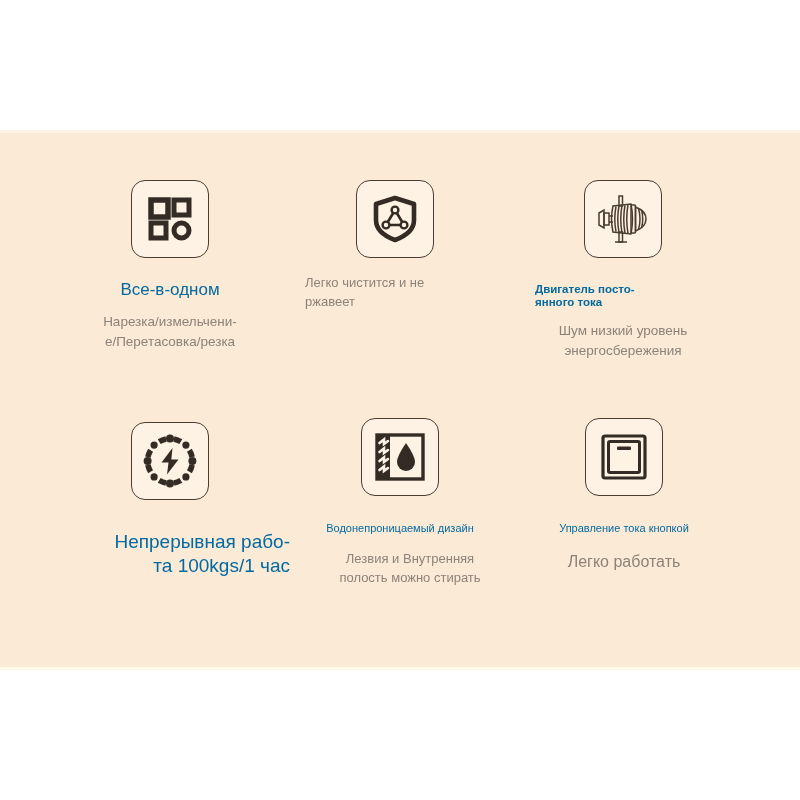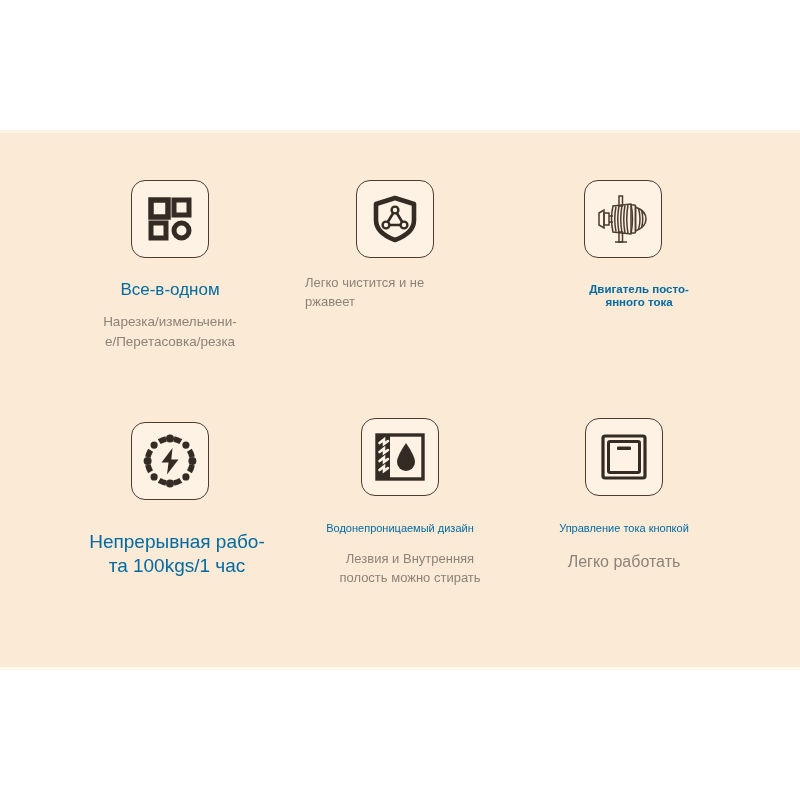--- a/index.html
+++ b/index.html
@@ -156,22 +156,24 @@
               <path d="M43.5 15.3 Q46.5 26 43.5 36.8"></path>
               <path d="M46.5 17 Q49 26 46.5 35"></path>
 
               <rect x="24" y="3" width="3.5" height="10"></rect>
 
               <rect x="24" y="39" width="3.5" height="10"></rect>
               <path d="M20 49 L32 49"></path>
             </g>
           </svg>
         </div>
-        <div class="title t-sm" style="margin-top:25px; text-align:center; padding-left:32px;">Двигатель посто-
+        <div class="title t-sm" style="margin-top:25px; text-align:left; padding-left:32px;">Двигатель посто-
 янного тока</div>
+        <div class="subtitle s-md" style="margin-top:12px;">Шум низкий уровень
+энергосбережения</div>
       </div>
 
       <div class="cell" style="left:50px; top:292px;">
         <div class="icon-box">
           <svg width="54" height="54" viewBox="0 0 54 54">
             <g fill="#332b24">
               <circle cx="27" cy="4.6" r="4"></circle>
               <circle cx="4.6" cy="27" r="4"></circle>
               <circle cx="49.4" cy="27" r="4"></circle>
               <circle cx="27" cy="49.4" r="4"></circle>
@@ -186,21 +188,21 @@
               <path d="M46.4 16.2 A22.4 22.4 0 0 1 49.1 23.1"></path>
               <path d="M49.1 30.9 A22.4 22.4 0 0 1 46.4 37.8"></path>
               <path d="M37.8 46.4 A22.4 22.4 0 0 1 30.9 49.1"></path>
               <path d="M23.1 49.1 A22.4 22.4 0 0 1 16.2 46.4"></path>
               <path d="M7.6 37.8 A22.4 22.4 0 0 1 4.9 30.9"></path>
               <path d="M4.9 23.1 A22.4 22.4 0 0 1 7.6 16.2"></path>
             </g>
             <path d="M29.5 14 L18.5 28.5 L25.5 28.5 L24 40.5 L35.5 25.5 L28.3 25.5 Z" fill="#332b24"></path>
           </svg>
         </div>
-        <div class="title t-xl" style="margin-top:30px; text-align:center; padding-left:14px;">Непрерывная рабо-
+        <div class="title t-xl" style="margin-top:30px; text-align:right; padding-left:14px;">Непрерывная рабо-
 та 100kgs/1 час</div>
         <div class="subtitle s-md"></div>
       </div>
 
       <div class="cell" style="left:280px; top:288px;">
         <div class="icon-box">
           <svg width="52" height="50" viewBox="0 0 52 50">
             <rect x="3" y="3" width="46" height="44" fill="none" stroke="#332b24" stroke-width="3.4"></rect>
             <rect x="3" y="3" width="13" height="44" fill="#332b24"></rect>
             <g stroke="#fdf2e4" stroke-width="2.6" fill="none" stroke-linecap="round">

